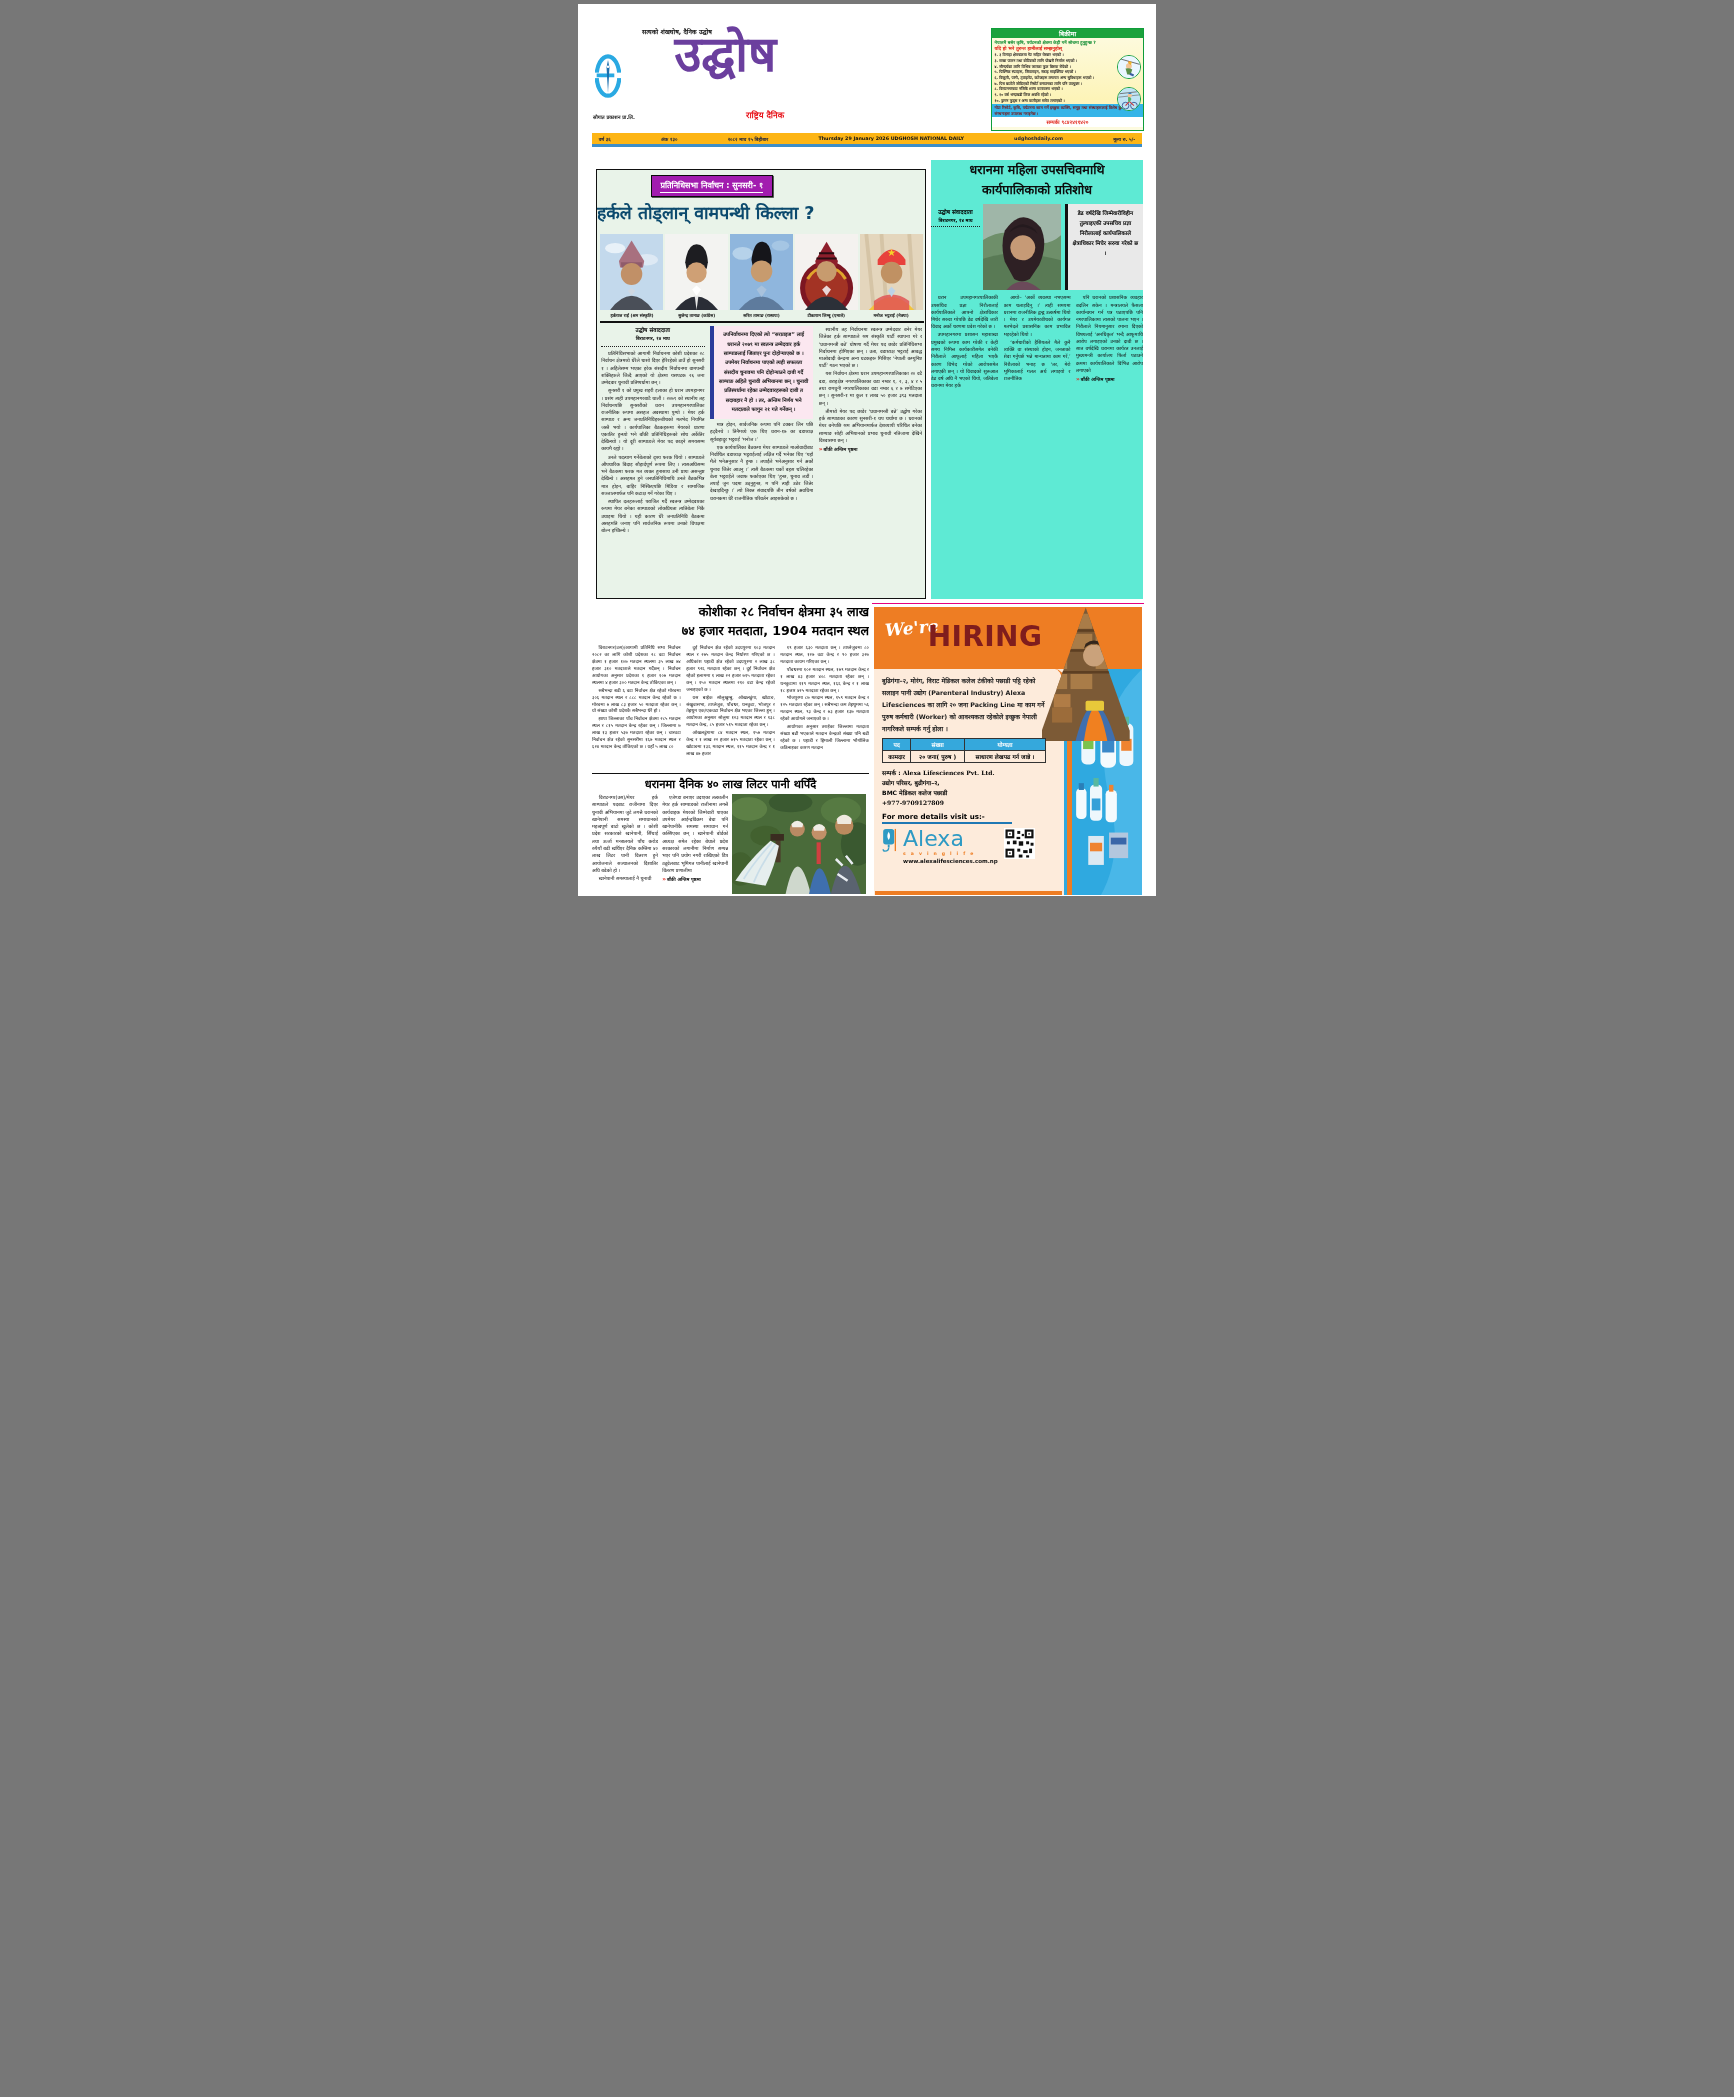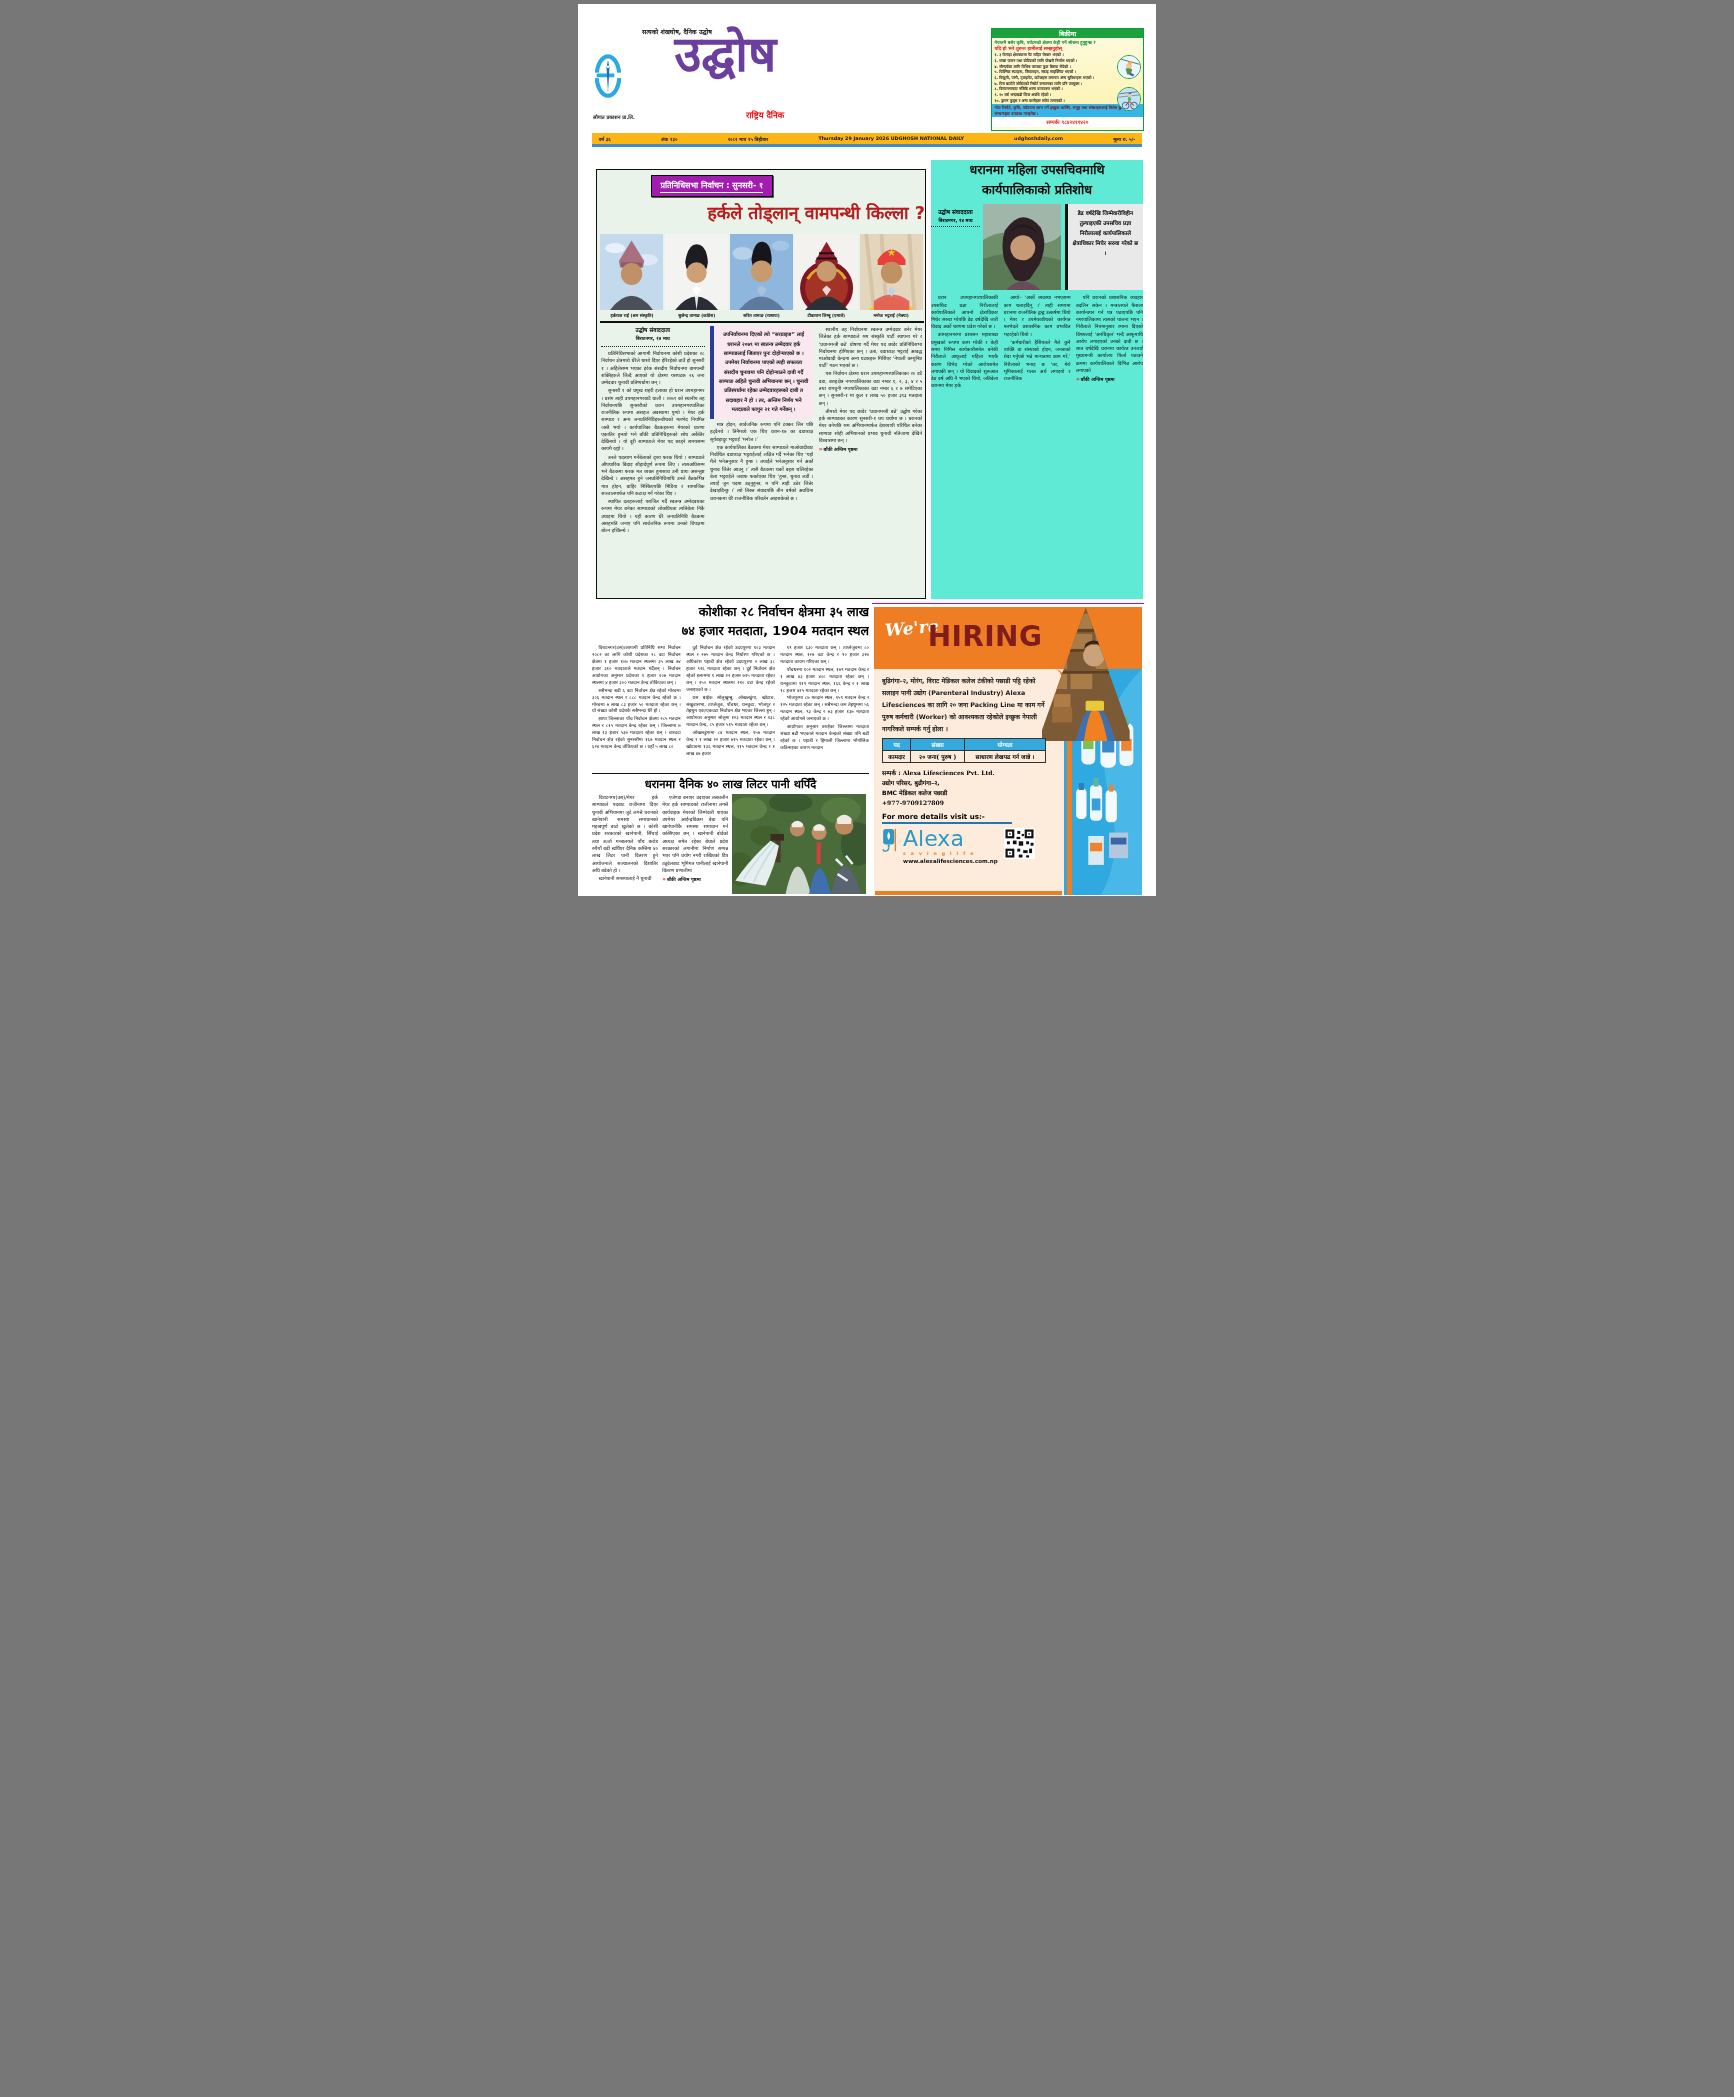--- a/index.html
+++ b/index.html
@@ -27,21 +27,21 @@
   .sale-note { background:#35b4e8; color:#7a1212; font-weight:700; font-size:4px; line-height:1.35; padding:1.3px 2.5px; }
   .sale-contact { text-align:center; color:#e1251b; font-weight:800; font-size:5.2px; padding:0.8px 0; background:#fff; }
   .sale-pic { position:absolute; border:0.8px solid #0f9d3a; border-radius:50%; background:#eaf6ff; overflow:hidden; }
   .sale-pic.p1 { right:2.5px; top:26px; width:24px; height:24px; }
   .sale-pic.p2 { right:2.5px; top:58px; width:24px; height:24px; }
 
   
   .main-story { position:absolute; left:18px; top:165px; width:330px; height:430px; background:#e9f3e9; border:0.8px solid #111; border-top-width:1.7px; overflow:hidden; }
   .ms-kicker { position:absolute; left:54px; top:5px; background:#a21caf; border:0.4px solid #0a0a0a; color:#fff; font-weight:800; font-size:8px; padding:2.9px 8.4px 3.8px; box-shadow:0.8px 0.8px 0 #333; }
   .ms-kicker span { display:inline-block; border-bottom:0.8px solid #fff; padding-bottom:1.7px; }
-  .ms-headline { position:absolute; left:0; top:30px; width:100%; text-align:right; font-size:17.6px; font-weight:800; color:#b91c1c; white-space:nowrap; overflow:hidden; }
+  .ms-headline { position:absolute; left:0; top:30px; width:100%; text-align:left; font-size:17.6px; font-weight:800; color:#0c4a6e; white-space:nowrap; overflow:hidden; }
   .ms-photos { position:absolute; left:2.5px; top:64px; width:324px; height:76px; display:flex; gap:2.1px; }
   .ms-photos > div { flex:1; overflow:hidden; }
   .ms-photos svg { width:100%; height:100%; display:block; }
   .ms-captions { position:absolute; left:2.5px; top:142px; width:324px; display:flex; }
   .ms-captions div { flex:1; text-align:center; font-size:4.4px; font-weight:700; color:#111; }
   .ms-rule { position:absolute; left:2.5px; top:151px; width:324px; height:1.7px; background:#111; }
   .ms-body { position:absolute; left:4.2px; top:156px; width:321px; height:271px; display:flex; gap:5.5px; }
   .col { flex:1; font-size:4.8px; line-height:1.52; text-align:justify; color:#121212; overflow:hidden; }
   .col p { text-indent:1.4em; margin-bottom:0.8px; }
   .byline { text-align:center; font-weight:800; font-size:5.7px; }

